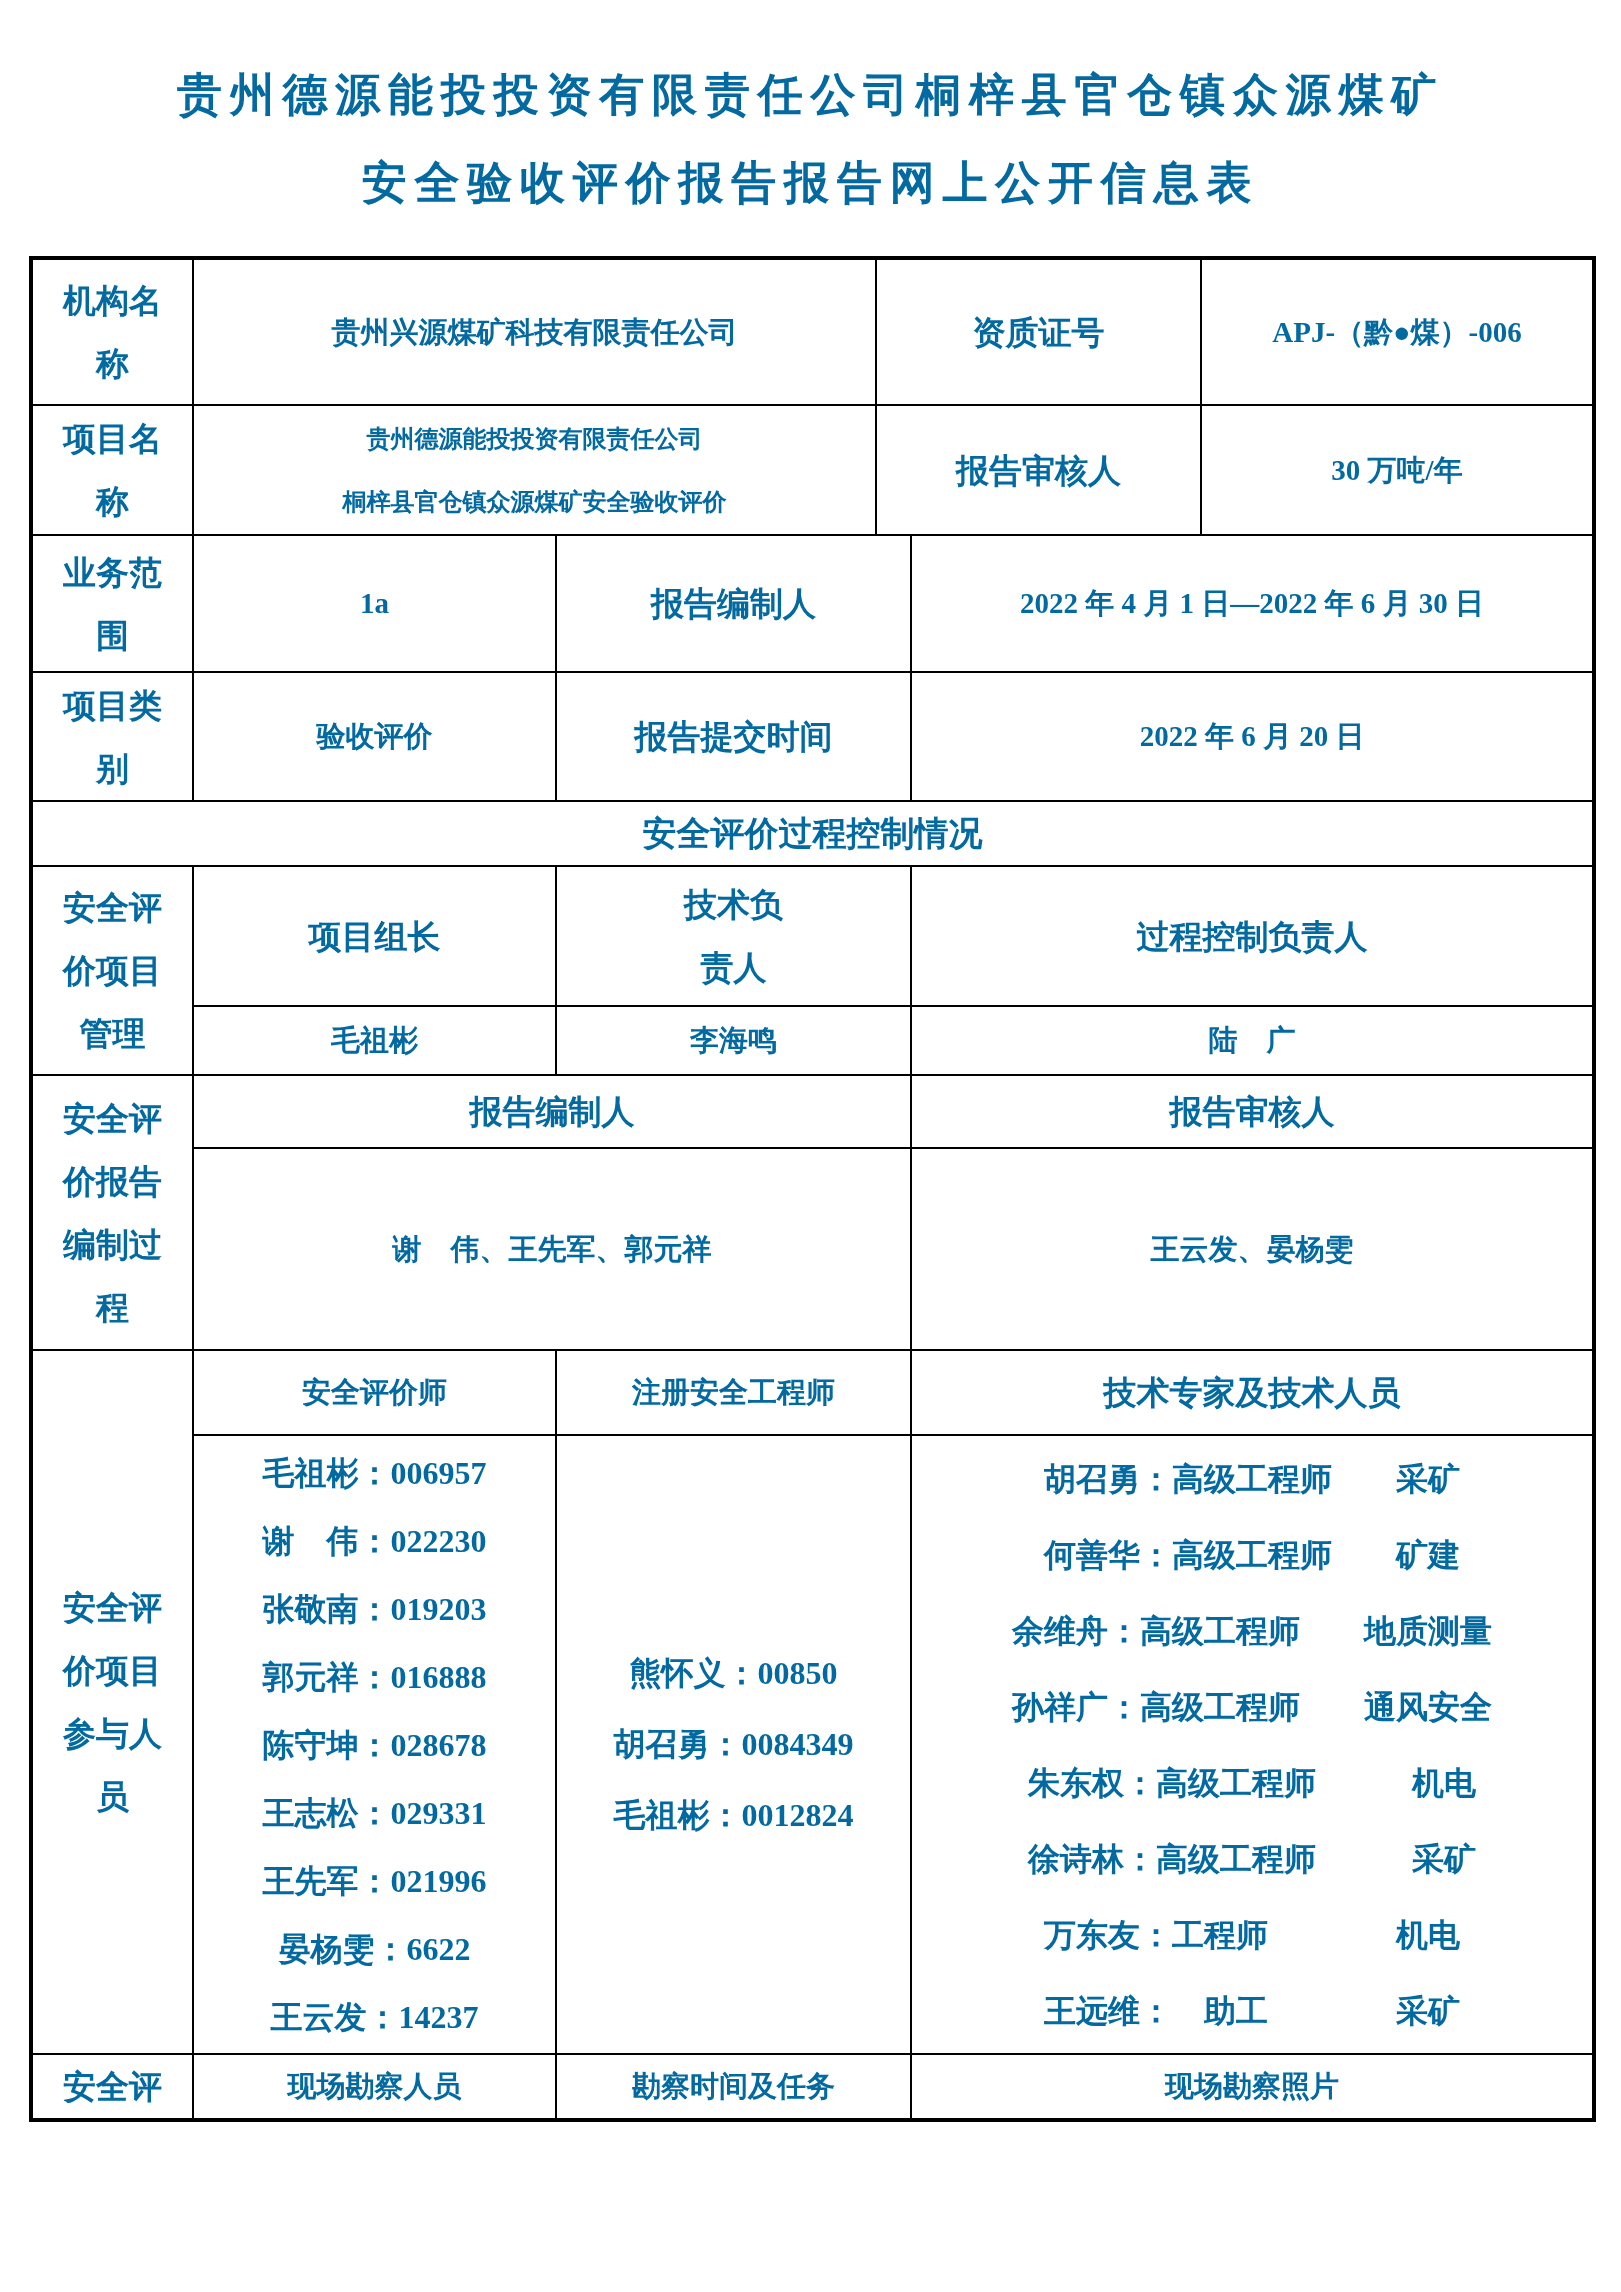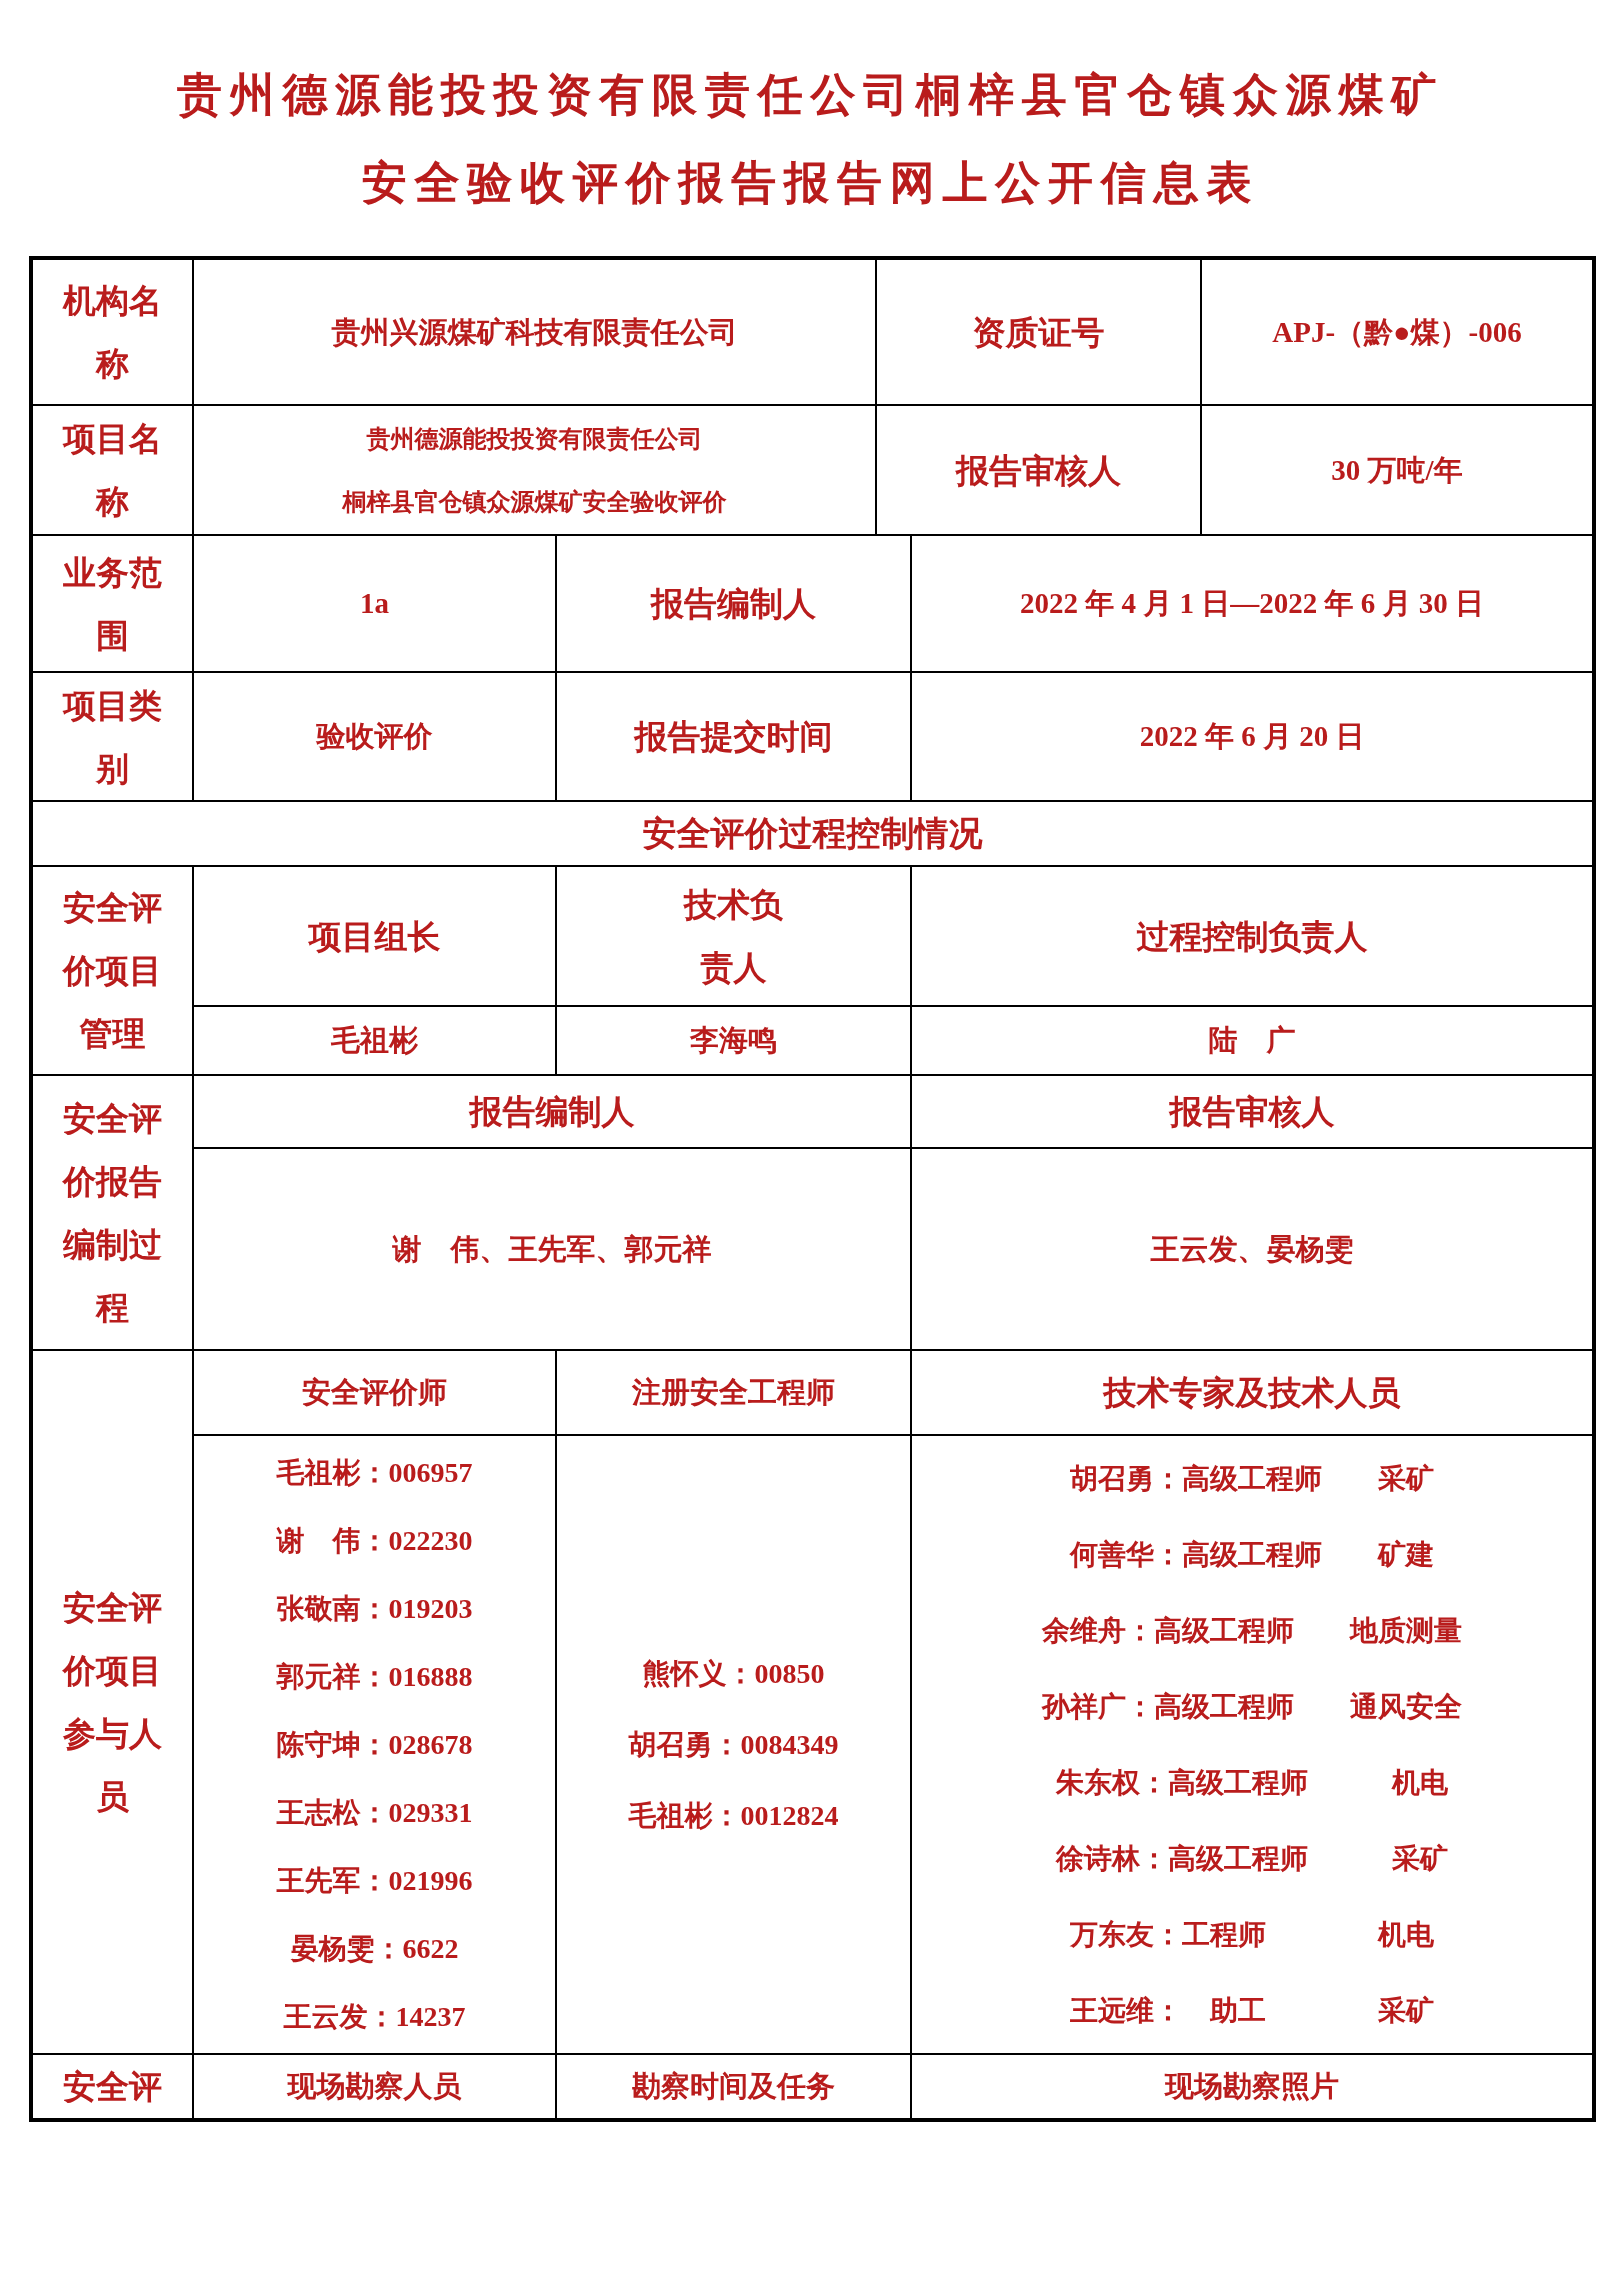--- a/index.html
+++ b/index.html
@@ -1,21 +1,21 @@
 <!DOCTYPE html>
 <html><head>
 <meta charset="utf-8">
 <style>
   html, body { margin: 0; padding: 0; background: #ffffff; }
   .page {
     position: relative;
     width: 1621px;
     height: 2293px;
     background: #ffffff;
-    color: #b91c1c;
+    color: #0369a1;
     font-family: "Liberation Serif", "DejaVu Serif", serif;
     overflow: hidden;
   }
   .title {
     position: absolute;
     top: 51px;
     left: 0;
     width: 100%;
     text-align: center;
     font-weight: 700;
@@ -52,21 +52,21 @@
   .section-hdr { font-size: 34px; }
   
   .val { font-size: 29px; line-height: 57px; font-weight: 700; }
   .val-left { text-align: left; padding-left: 17.6px; }
   .val-bold {
     font-weight: 700;
     font-size: 24px;
     line-height: 63px;
     font-family: Liberation Sans, sans-serif;
   }
-  .list { text-align: left; font-size: 28px; }
+  .list { text-align: left; font-size: 32px; }
   .list-evaluators { line-height: 68px; padding-left: 21.6px; }
   .list-engineers  { line-height: 71px; padding-left: 17.6px; }
   .list-experts    { line-height: 76px; padding-left: 15.7px; }
   
   tr.r1  { height: 147px; }
   tr.r2  { height: 130px; }
   tr.r3  { height: 137px; }
   tr.r4  { height: 129px; }
   tr.r5  { height: 57px;  }
   tr.r6  { height: 140px; }

